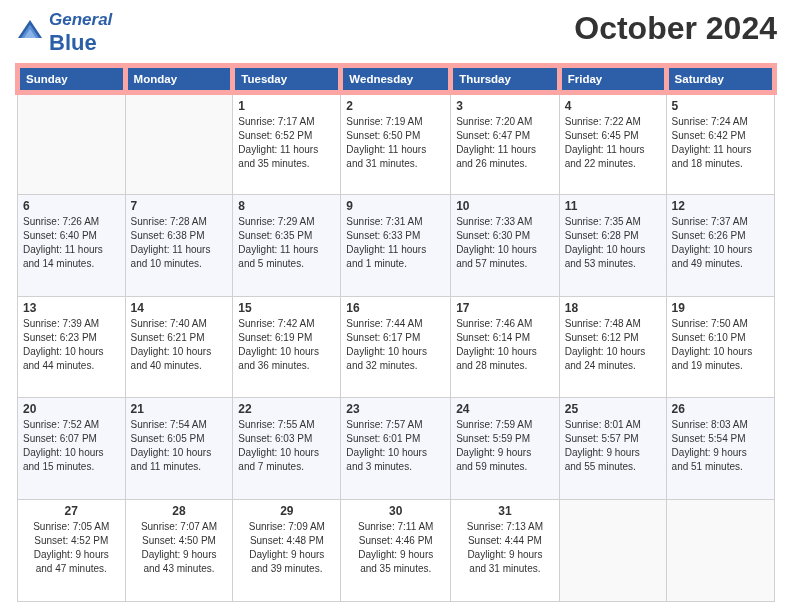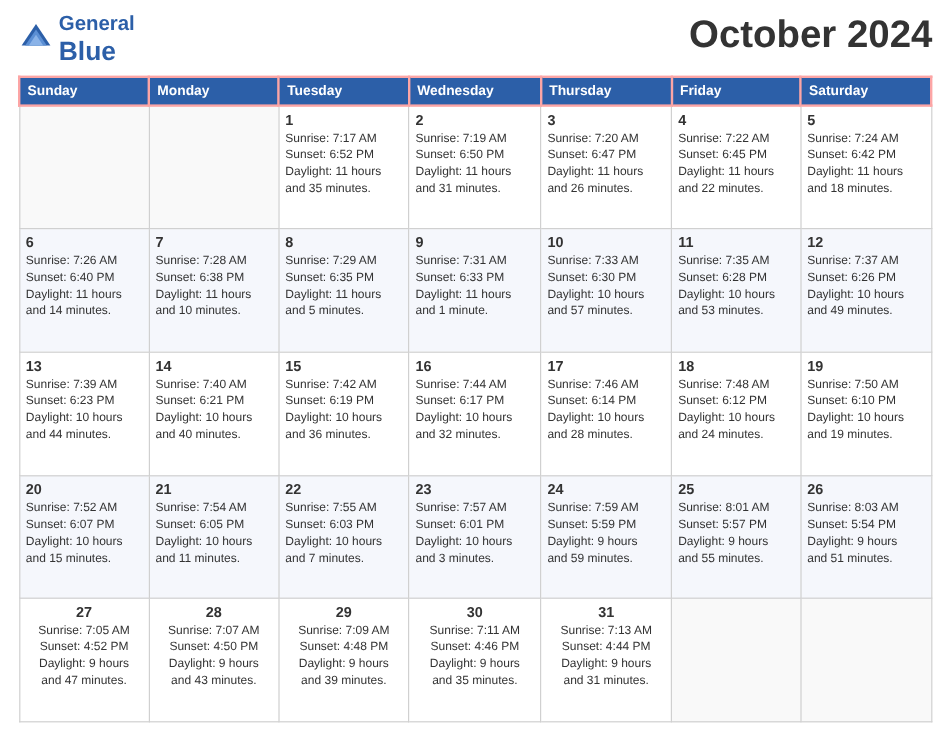--- a/index.html
+++ b/index.html
@@ -50,21 +50,21 @@
       width: 100%;
       font-size: 10.5px;
     }
     .calendar th {
       background: #2c5fa8;
       color: #fff;
       text-align: left;
       padding: 5px 6px;
       font-size: 11.5px;
       font-weight: bold;
-      border: 2px solid #fca5a5;
+      border: 5px solid #fca5a5;
     }
     .calendar td {
       border: 1px solid #d0d0d0;
       vertical-align: top;
       padding: 4px 5px;
       width: 113px;
       height: 88px;
       background: #fff;
     }
     .calendar tr:nth-child(even) td {
@@ -105,21 +105,21 @@
 
 <div class="page">
   <div class="header">
     <div class="logo">
       <svg class="logo-icon" viewBox="0 0 40 40">
         <polygon points="20,4 36,28 4,28" fill="#2c5fa8"></polygon>
         <polygon points="20,10 32,28 8,28" fill="#5b8fd4"></polygon>
         <polygon points="20,16 28,28 12,28" fill="#8ab3e8"></polygon>
       </svg>
       <div>
-        <div style="font-size:17px;font-weight:bold;color:#2c5fa8;line-height:1.15;">General</div>
+        <div style="font-size:17px;font-weight:bold;color:#2c5fa8;line-height:1.15;font-style:italic;">General</div>
         <div style="font-size:22px;font-weight:bold;color:#2c5fa8;line-height:1.15;">Blue</div>
       </div>
     </div>
     <div class="title-block">
       <div class="month-title">October 2024</div>
     </div>
   </div>
 
   <table class="calendar">
     <thead>

